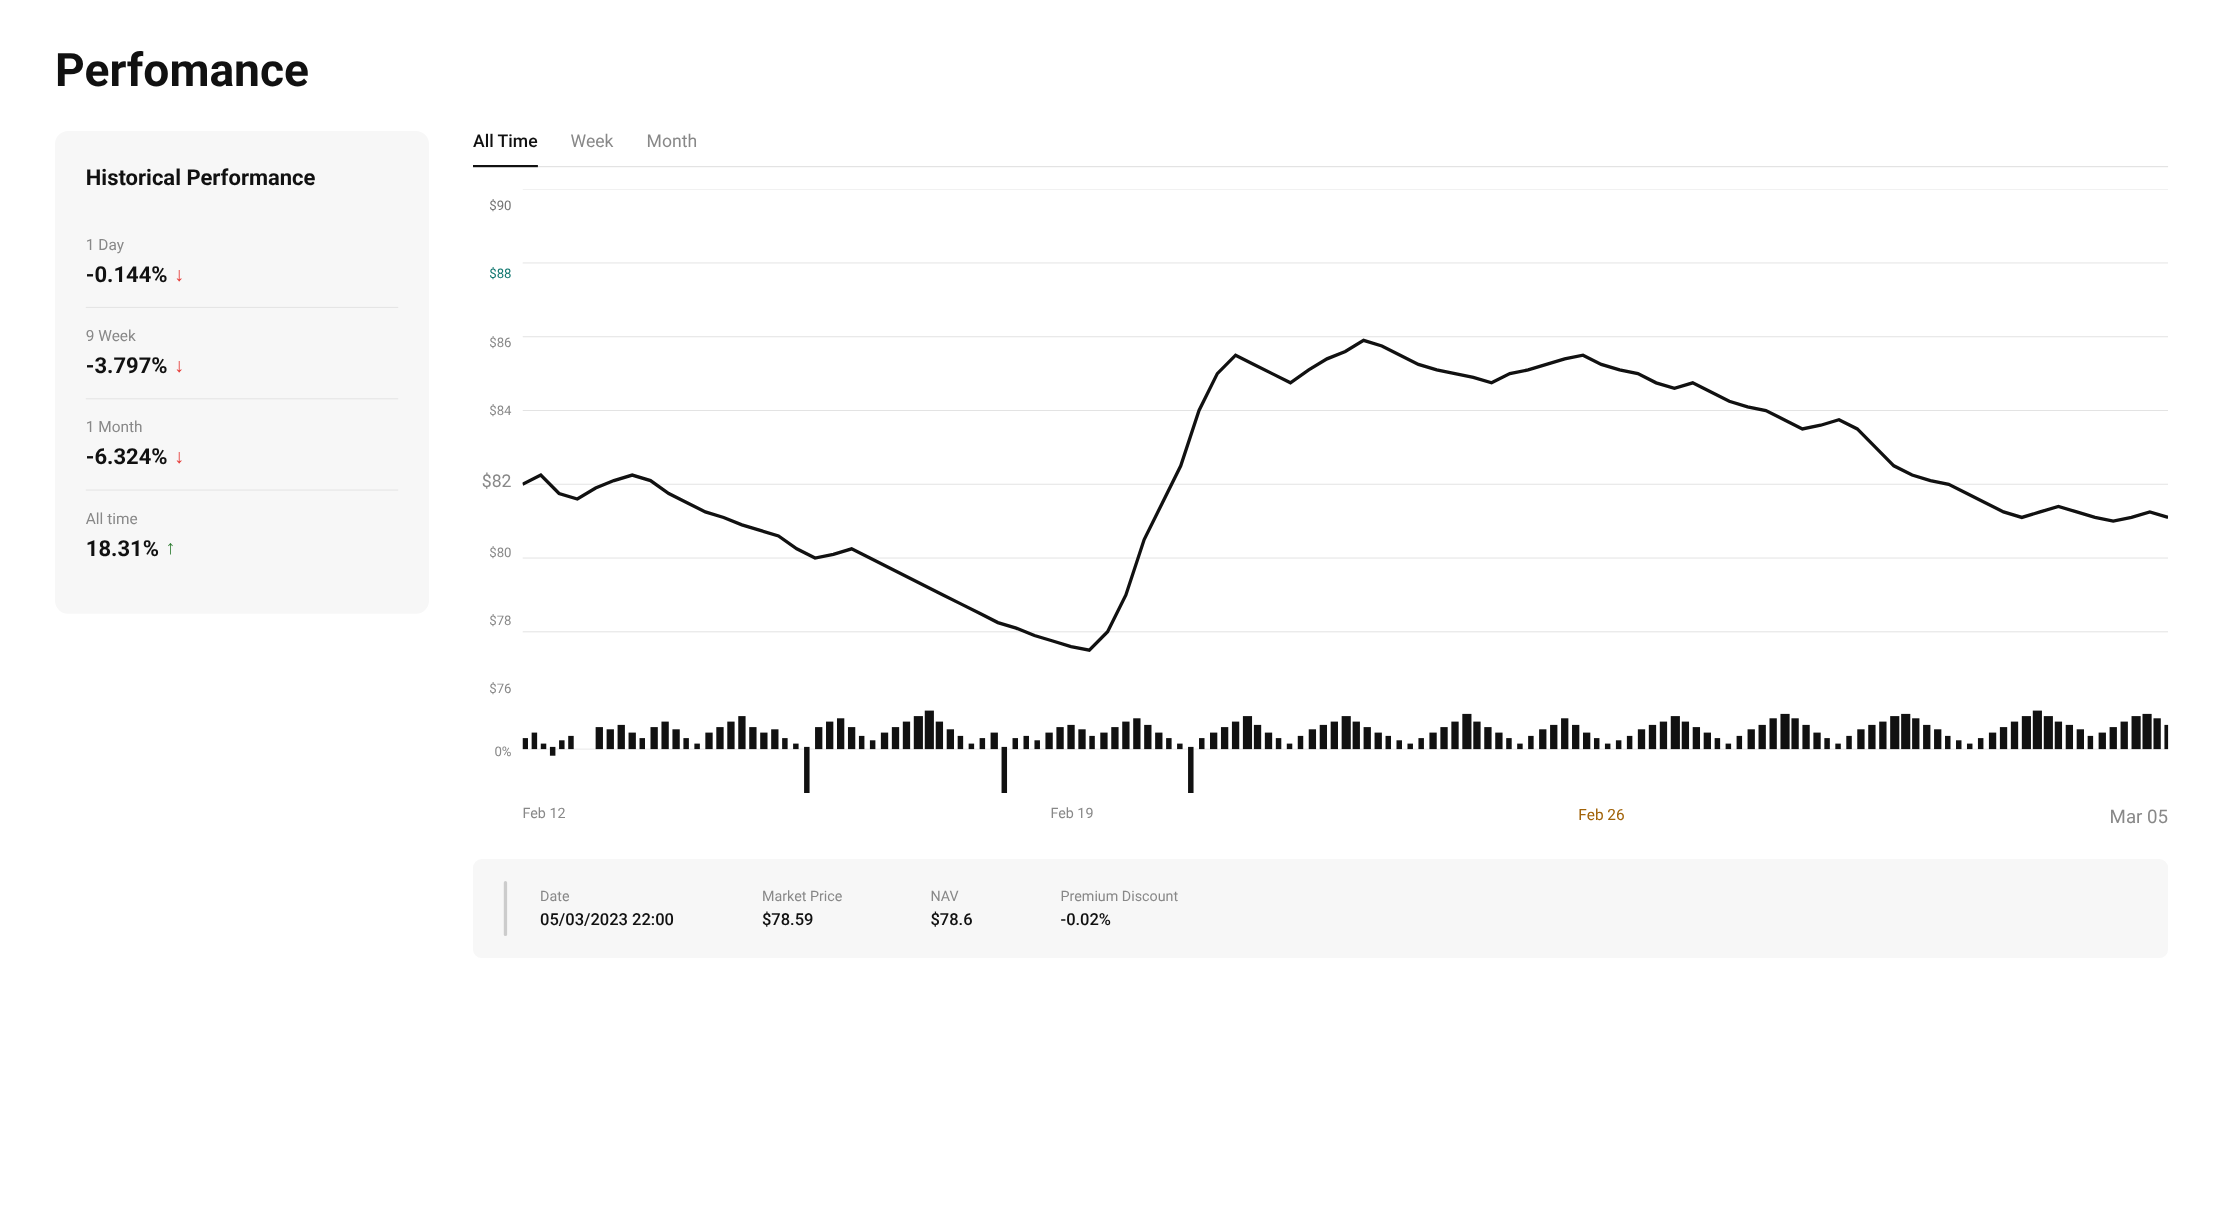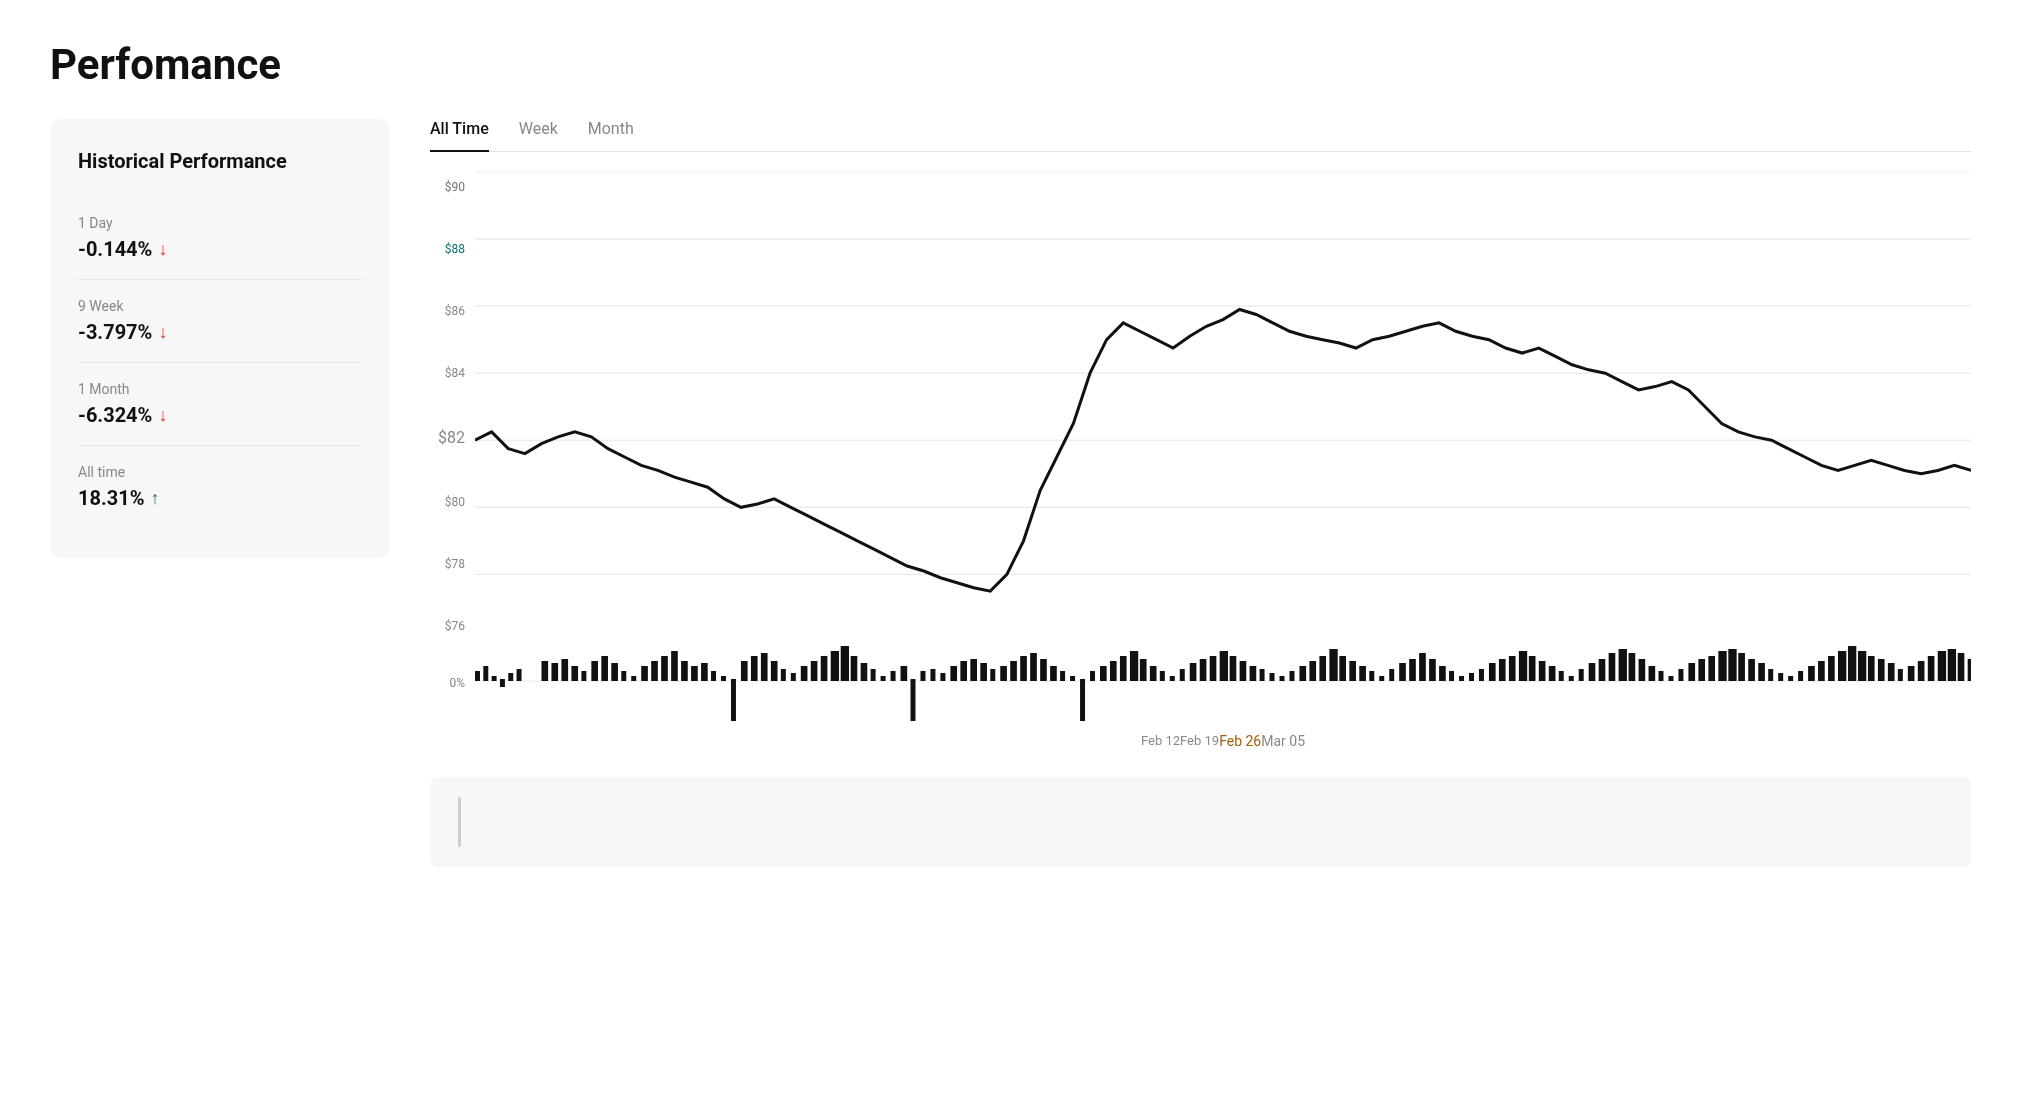--- a/index.html
+++ b/index.html
@@ -463,28 +463,46 @@
             <rect x="874" y="15" width="4" height="25" fill="#111"></rect>
             <rect x="880" y="10" width="5" height="30" fill="#111"></rect>
             <rect x="886" y="8" width="5" height="32" fill="#111"></rect>
             <rect x="892" y="12" width="4" height="28" fill="#111"></rect>
             <rect x="898" y="18" width="4" height="22" fill="#111"></rect>
           </svg>
         </div>
       </div>
 
       <div style="display:flex; margin-left:45px;">
-        <div style="flex:1; display:flex; justify-content:center; padding: 8px 0;">
+        <div style="flex:1; display:flex; justify-content:space-between; padding: 8px 0;">
           <span style="font-size:13px;color:#888;">Feb 12</span>
           <span style="font-size:13px;color:#888;">Feb 19</span>
           <span style="font-size:14px;color:#a16207;">Feb 26</span>
-          <span style="font-size:14px;color:#888;">Mar 05</span>
+          <span style="font-size:17px;color:#888;">Mar 05</span>
         </div>
       </div>
 
       <div class="info-panel">
         <div class="info-divider"></div>
+        <div class="info-columns">
+          <div class="info-col">
+            <div class="col-label">Date</div>
+            <div class="col-value">05/03/2023 22:00</div>
+          </div>
+          <div class="info-col">
+            <div class="col-label">Market Price</div>
+            <div class="col-value">$78.59</div>
+          </div>
+          <div class="info-col">
+            <div class="col-label">NAV</div>
+            <div class="col-value">$78.6</div>
+          </div>
+          <div class="info-col">
+            <div class="col-label">Premium Discount</div>
+            <div class="col-value">-0.02%</div>
+          </div>
+        </div>
       </div>
 
     </div>
   </div>
 
 </div>
 
 </body></html>

